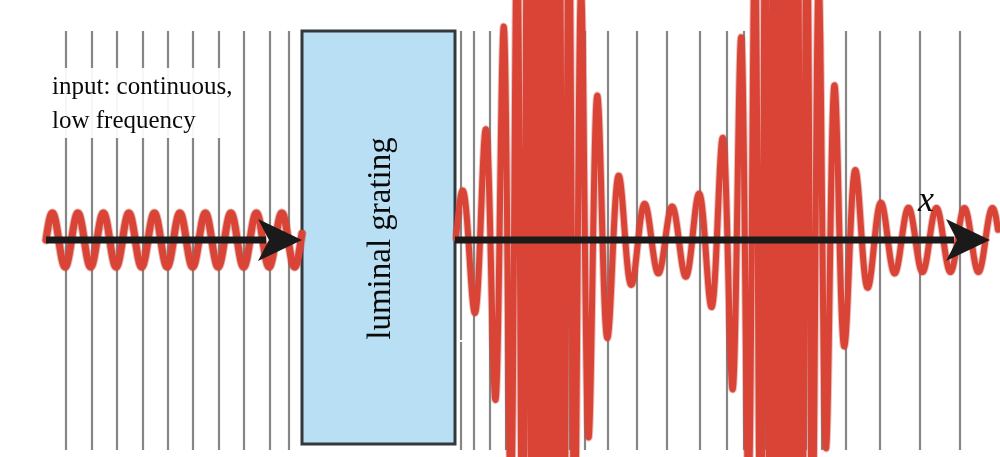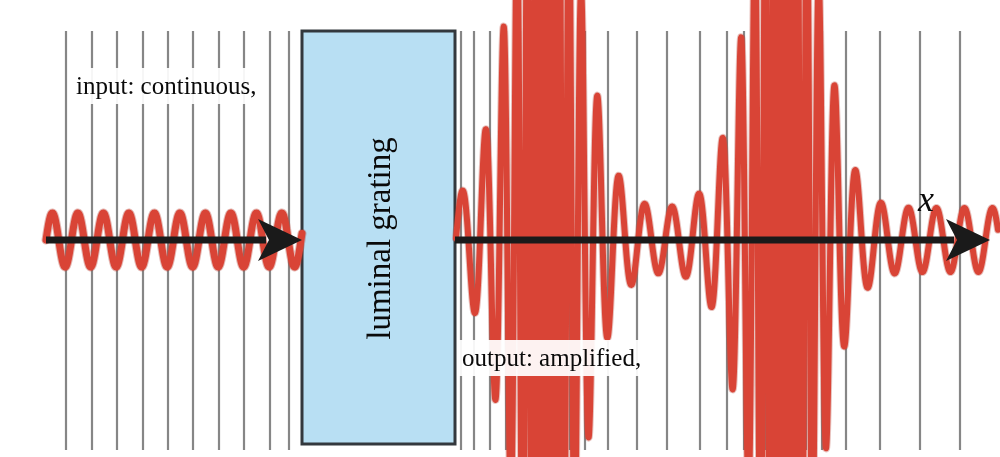--- a/index.html
+++ b/index.html
@@ -26,21 +26,21 @@
     position: absolute;
     color: #0a0a0a;
     font-family: "Liberation Serif", "DejaVu Serif", serif;
     font-size: 25px;
     line-height: 34px;
     white-space: nowrap;
     background: rgba(255,255,255,0.93);
     padding: 1px 4px;
   }
   #caption-input {
-    left: 72px;
+    left: 48px;
     top: 68px;
   }
   #caption-output {
     left: 458px;
     top: 340px;
   }
   #grating-label {
     position: absolute;
     left: 303px;
     top: 32px;
@@ -129,24 +129,24 @@
     <g id="axes-group">
         <line x1="46" y1="240" x2="266" y2="240" stroke="#1a1a1a" stroke-width="7"></line>
         <polygon points="302,240 258,219 269,240 258,261" fill="#1a1a1a"></polygon>
         <line x1="455" y1="240" x2="954" y2="240" stroke="#1a1a1a" stroke-width="7"></line>
         <polygon points="990,240 946,219 957,240 946,261" fill="#1a1a1a"></polygon>
       </g>
   </svg>
 
   <div class="caption" id="caption-input">
     <div>input: continuous,</div>
+    <div>low frequency</div>
   </div>
 
   <div class="caption" id="caption-output">
-    <div>output: amplified,</div>
   </div>
 
   <div id="grating-label">
     <span>luminal grating</span>
   </div>
 
   <div id="axis-label-x">x</div>
 
 </div>
 

